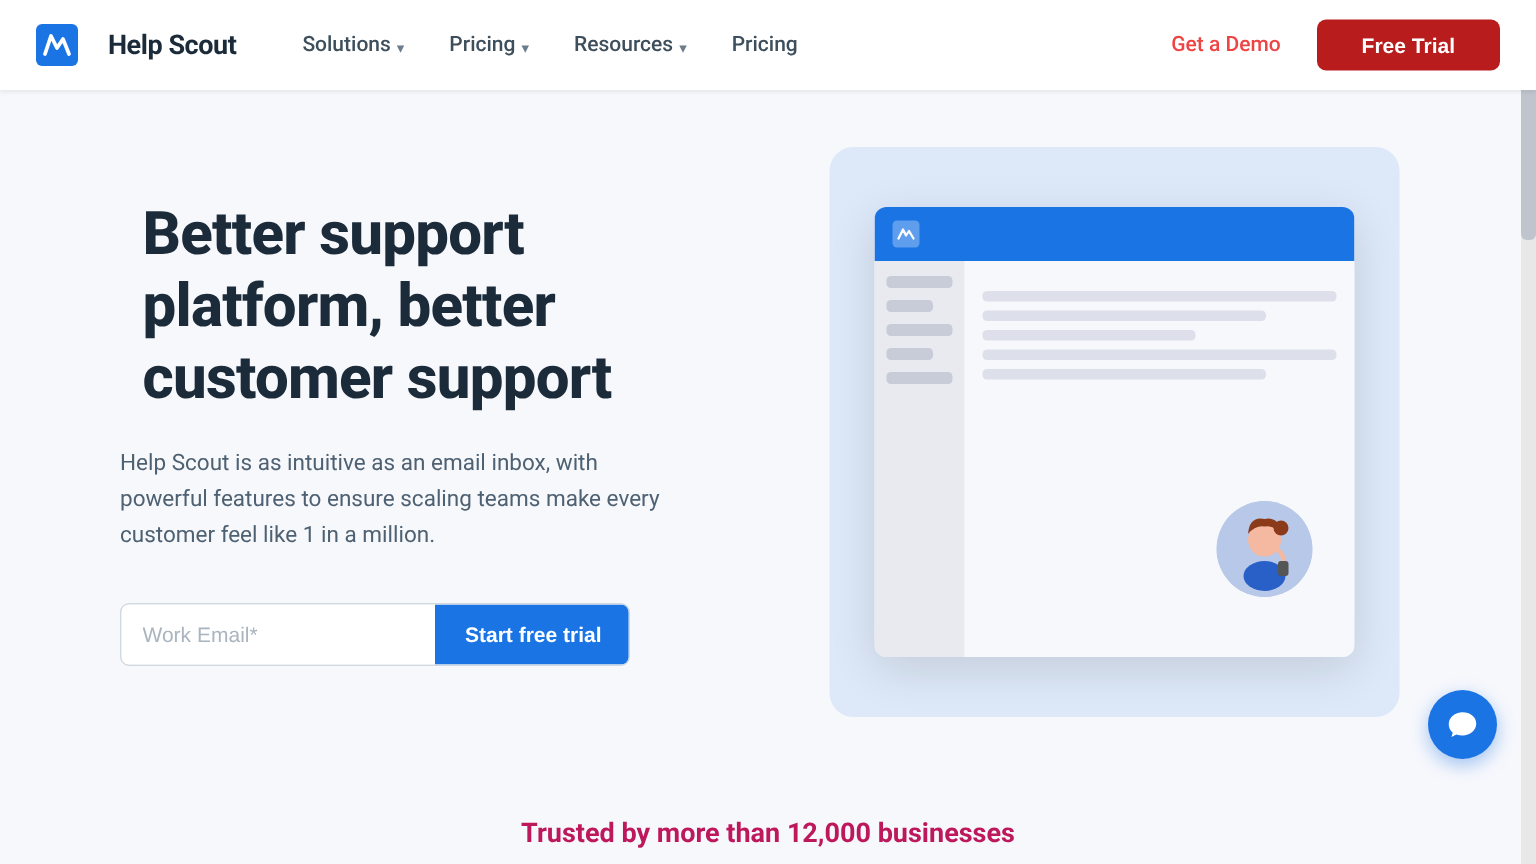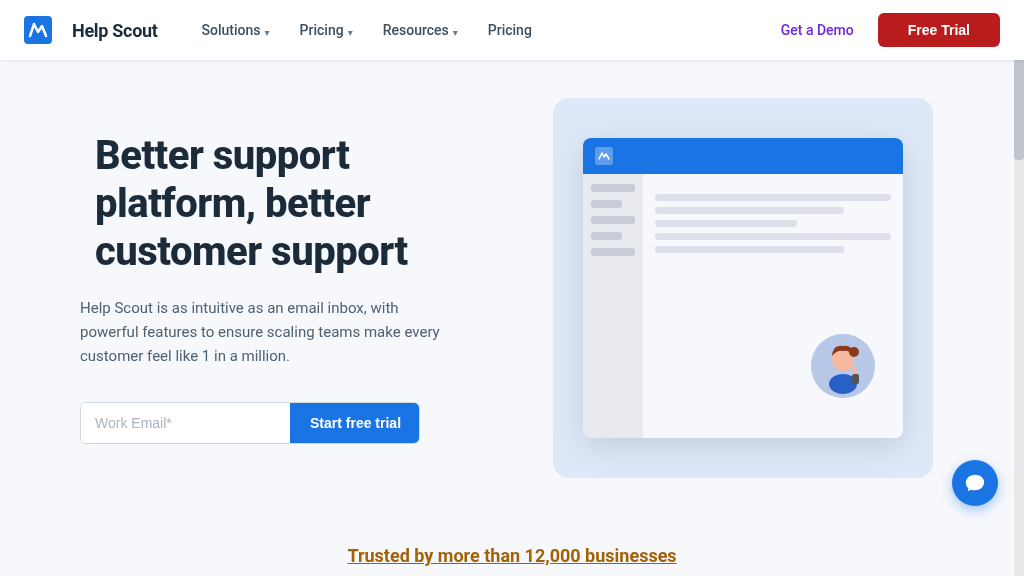--- a/index.html
+++ b/index.html
@@ -65,21 +65,21 @@
       font-size: 10px;
       color: #6b7c8d;
     }
     .navbar-actions {
       display: flex;
       align-items: center;
       gap: 12px;
     }
     .btn-demo {
       font-size: 14px;
-      color: #6d28d9;
+      color: #ef4444;
       cursor: pointer;
       padding: 8px 12px;
       font-weight: 500;
     }
     .btn-trial {
       background: #b91c1c;
       color: #fff;
       border: none;
       padding: 9px 30px;
       border-radius: 6px;
@@ -272,23 +272,22 @@
       height: 60px;
       background: #f7f8fc;
       display: flex;
       align-items: flex-end;
       justify-content: center;
       padding-bottom: 10px;
     }
     .trusted-text {
       font-size: 18px;
       font-weight: 700;
-      color: #a16207;
+      color: #be185d;
       text-align: center;
-      text-decoration: underline;
     }
 
     
     .chat-bubble {
       position: absolute;
       bottom: 70px;
       right: 26px;
       width: 46px;
       height: 46px;
       background: #1b74e4;

